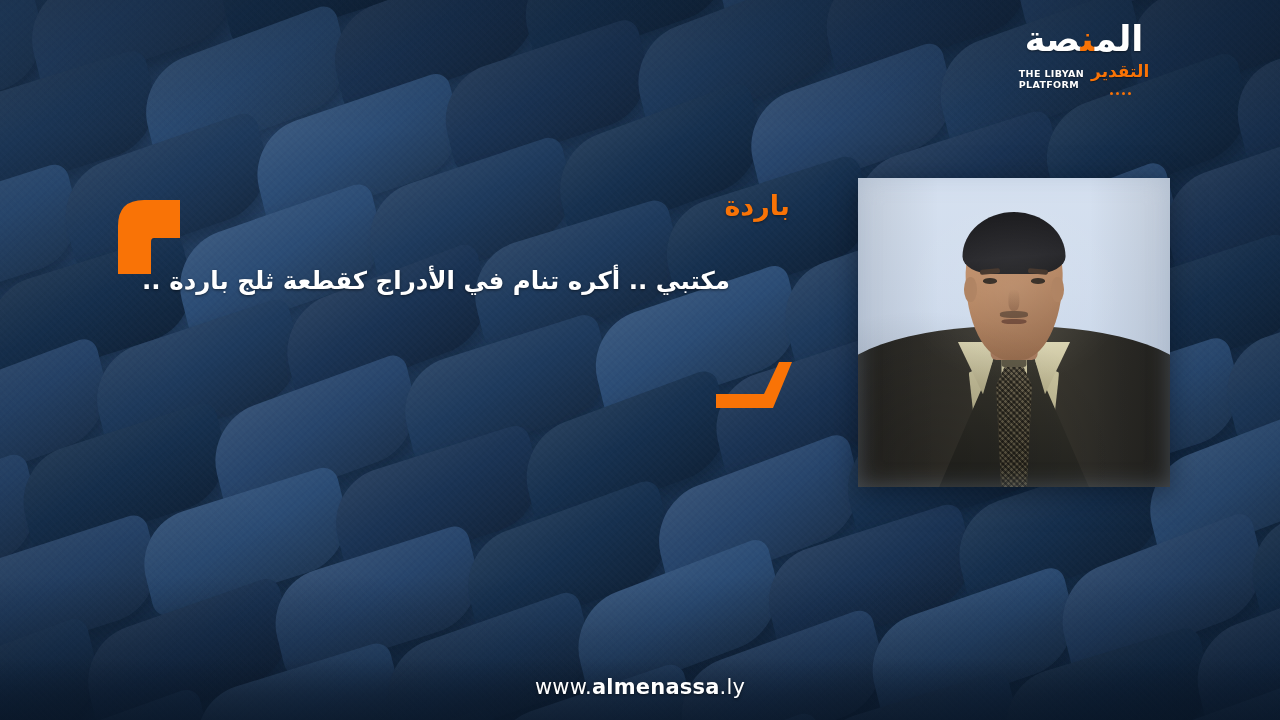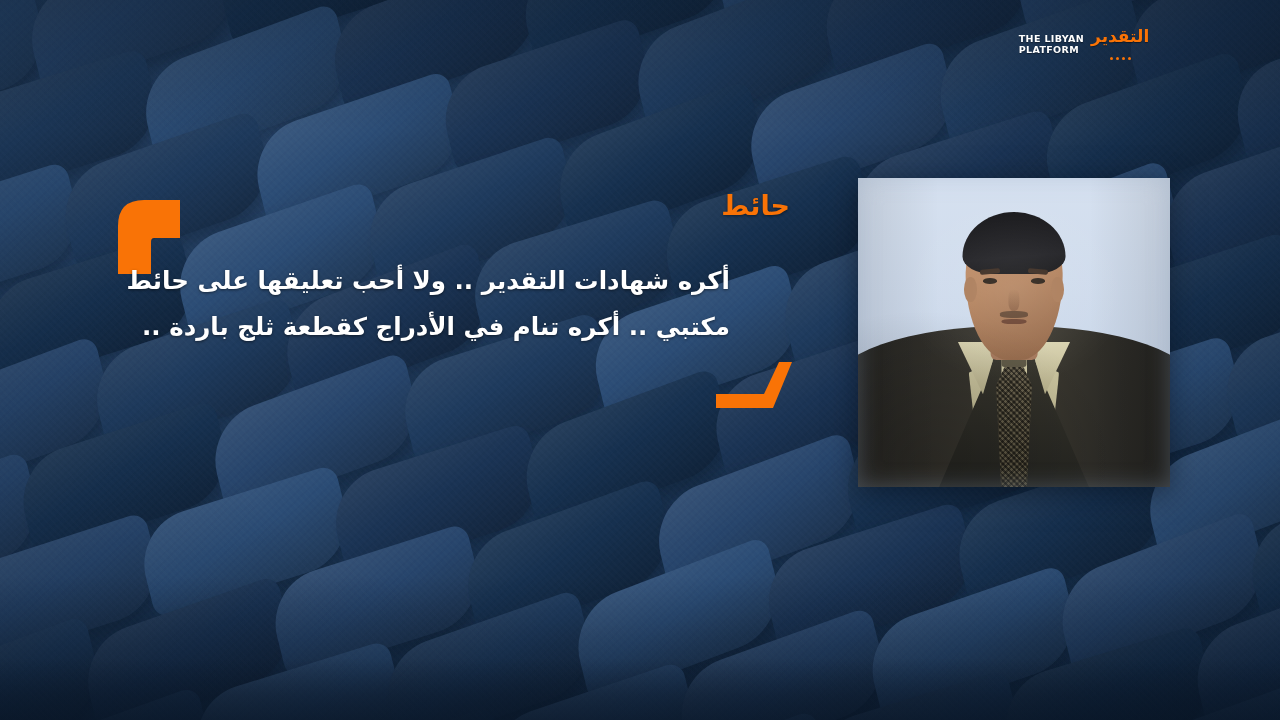--- a/index.html
+++ b/index.html
@@ -410,47 +410,47 @@
           <div class="plate" style="left: 1263.3px; top: 16px; width: 196px; height: 88px;"></div>
           <div class="seg sB" style="left: 1249.3px; top: -4.08482px; transform: skewY(-5.93deg);"></div>
         </div>
         <div class="row"></div>
       </div>
     <div class="bg-grain"></div>
     <div class="bg-vign"></div>
   </div>
 
   <div class="logo">
+    <span class="logo-word">الم<span class="hl">ن</span>صة</span>
     <div class="logo-sub">
       <div style="display:flex;flex-direction:column;align-items:center;">
         <span class="logo-sub-ar">التقدير</span>
         <span class="logo-sub-dots">
             <i></i>
             <i></i>
             <i></i>
             <i></i>
           </span>
       </div>
       <span class="logo-sub-en">
         <span>THE LIBYAN</span><br>
         <span>PLATFORM</span>
       </span>
     </div>
   </div>
 
-  <div class="kicker">حائط</div>
+  <div class="kicker">باردة</div>
 
   <div class="quote-open">
     <svg width="84" height="78" viewBox="0 0 84 78" aria-hidden="true">
       <path d="M22 78 L22 30 Q22 4 48 4 L84 4 L84 42 L58 42 Q55 42 55 46 L55 78 Z" fill="#f97306" transform="translate(-8,-2)"></path>
     </svg>
   </div>
 
   <div class="quote-body">
-    <span class="l1">أكره شهادات التقدير .. ولا أحب تعليقها على حائط</span>
     <span class="l2">مكتبي  .. أكره تنام في الأدراج  كقطعة ثلج باردة ..</span>
   </div>
 
   <div class="quote-close">
     <svg width="76" height="46" viewBox="0 0 76 46" aria-hidden="true">
       <path d="M0 32 L48 32 L63 0 L76 0 L57 46 L0 46 Z" fill="#f97306"></path>
     </svg>
   </div>
 
 
@@ -474,14 +474,17 @@
     <div class="p-eyeL"></div>
     <div class="p-eyeR"></div>
     <div class="p-nose"></div>
     <div class="p-stache"></div>
     <div class="p-mouth"></div>
     <div class="p-shadow"></div>
     <div class="p-soft"></div>
   </div>
 
   <div class="footer-band"></div>
+  <div class="footer-url">
+    <span class="w">www.</span><span class="b">almenassa</span><span class="w">.ly</span>
+  </div>
 
 </div>
 
 </body></html>

